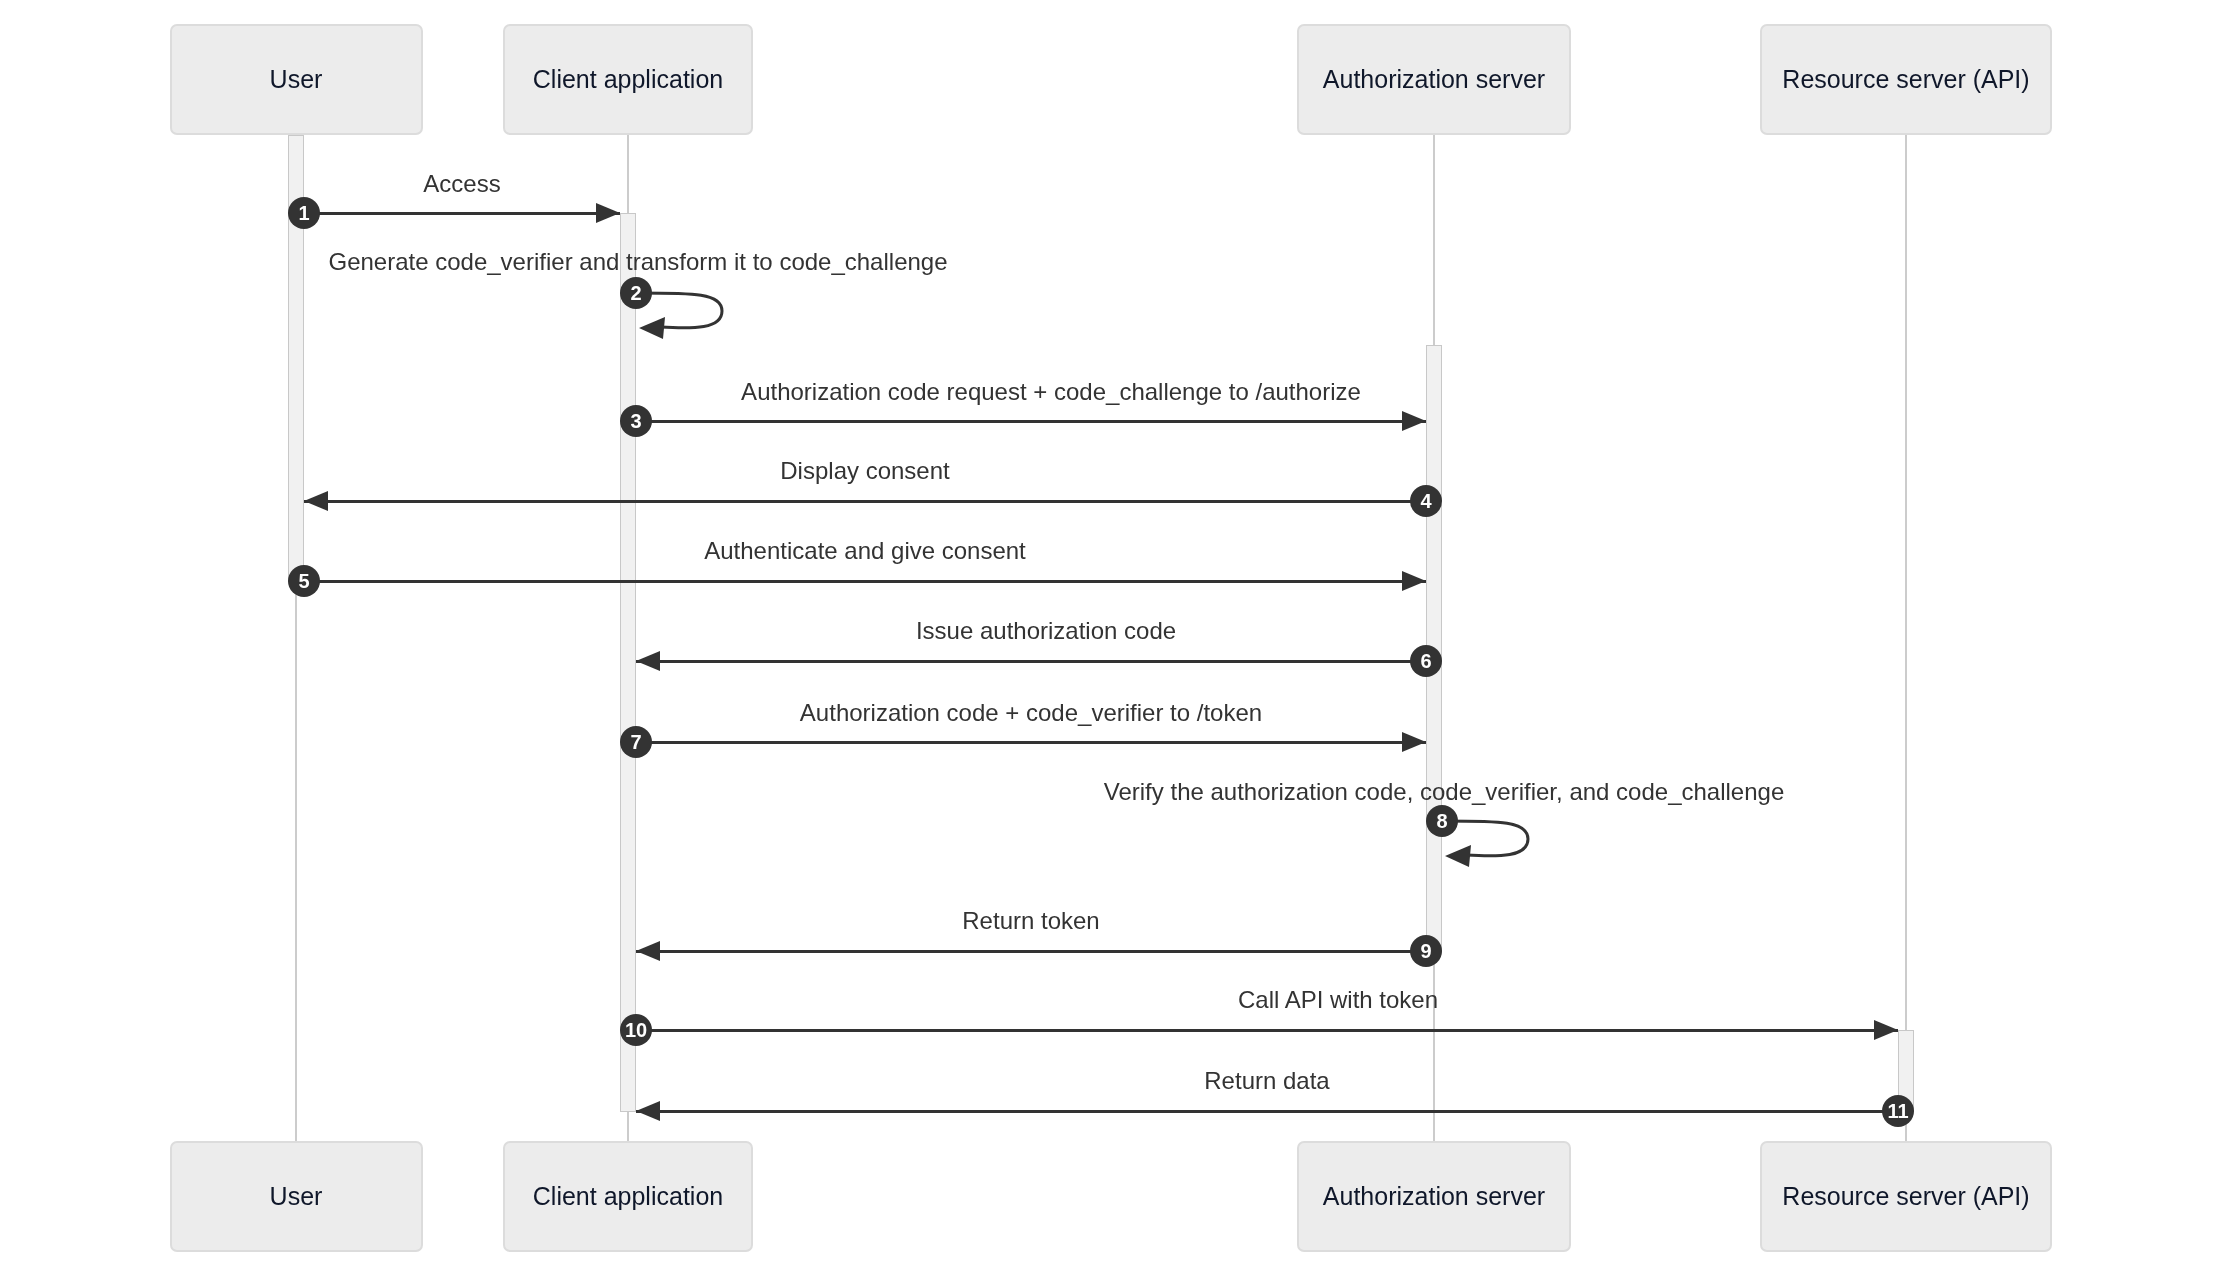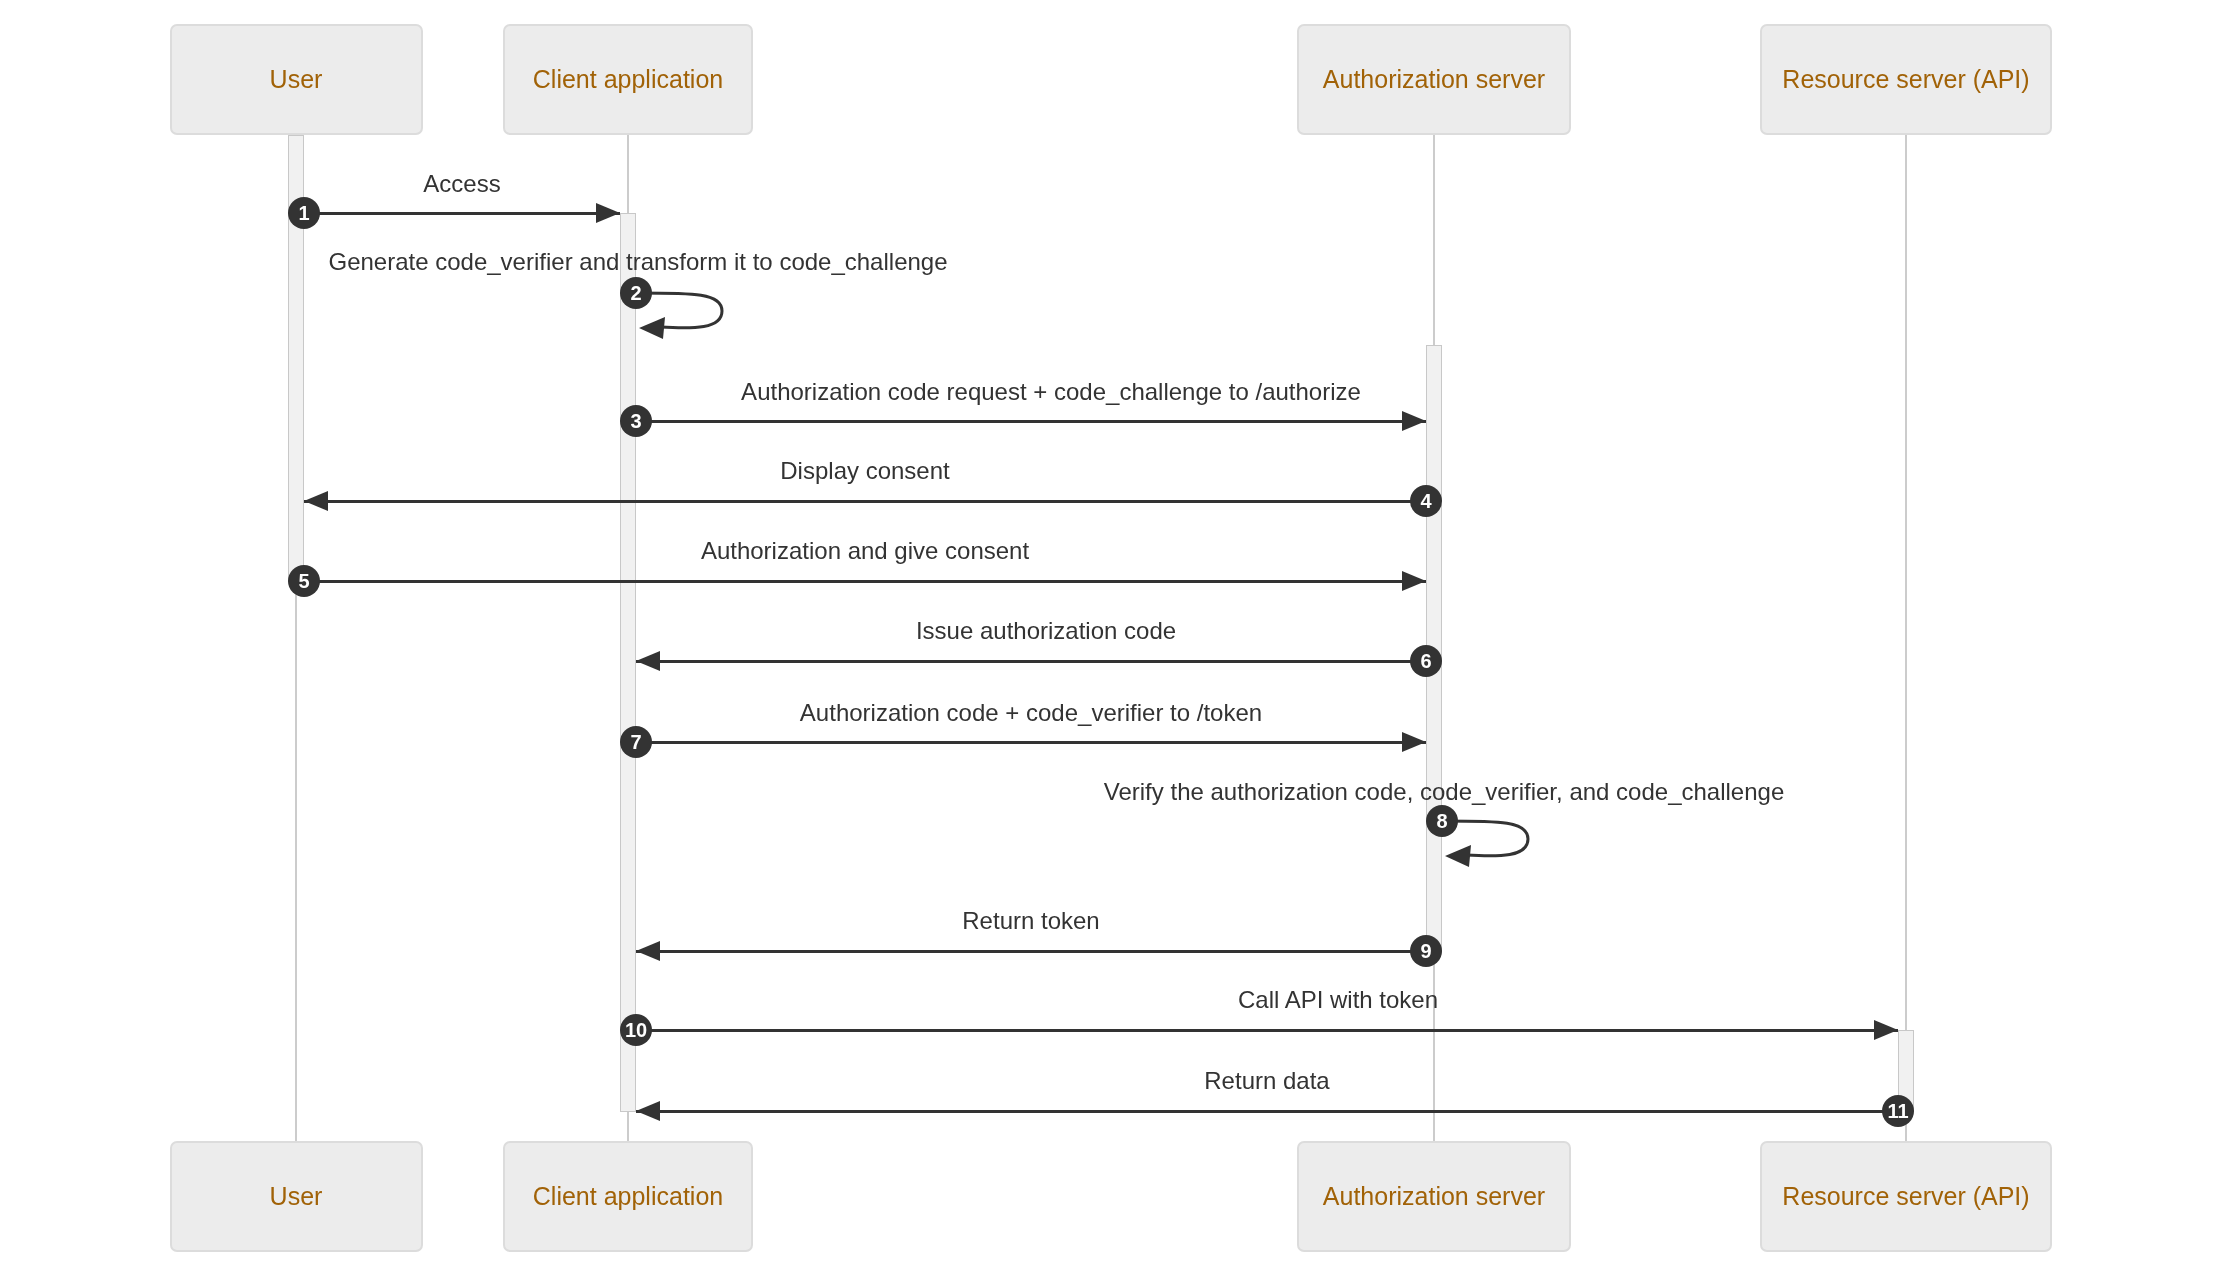--- a/index.html
+++ b/index.html
@@ -20,21 +20,21 @@
     box-sizing: border-box;
     background: #ececec;
     border: 2px solid #dcdcdc;
     border-radius: 7px;
     display: flex;
     align-items: center;
     justify-content: center;
   }
   .actor-label {
     font-size: 25px;
-    color: #a16207;
+    color: #0f172a;
     white-space: nowrap;
   }
   .lifeline {
     position: absolute;
     width: 2px;
     background: #cccccc;
   }
   .activation {
     position: absolute;
     box-sizing: border-box;
@@ -132,21 +132,21 @@
     <div class="arrow-line" style="left: 636px; top: 419.5px; width: 790px;"></div>
     <div class="arrow-head right" style="top: 411px; left: 1402px;"></div>
     <div class="msg-label" style="left: 1031px; top: 392px; margin-left: 20px;">Authorization code request + code_challenge to /authorize</div>
     <div class="badge" style="left: 636px; top: 421px;">3</div>
     <div class="arrow-line" style="left: 304px; top: 499.5px; width: 1122px;"></div>
     <div class="arrow-head left" style="top: 491px; left: 304px;"></div>
     <div class="msg-label" style="left: 865px; top: 471px;">Display consent</div>
     <div class="badge" style="left: 1426px; top: 501px;">4</div>
     <div class="arrow-line" style="left: 304px; top: 579.5px; width: 1122px;"></div>
     <div class="arrow-head right" style="top: 571px; left: 1402px;"></div>
-    <div class="msg-label" style="left: 865px; top: 551px;">Authorization and give consent</div>
+    <div class="msg-label" style="left: 865px; top: 551px;">Authenticate and give consent</div>
     <div class="badge" style="left: 304px; top: 581px;">5</div>
     <div class="arrow-line" style="left: 636px; top: 659.5px; width: 790px;"></div>
     <div class="arrow-head left" style="top: 651px; left: 636px;"></div>
     <div class="msg-label" style="left: 1046px; top: 631px; text-align: center;">Issue authorization code</div>
     <div class="badge" style="left: 1426px; top: 661px;">6</div>
     <div class="arrow-line" style="left: 636px; top: 740.5px; width: 790px;"></div>
     <div class="arrow-head right" style="top: 732px; left: 1402px;"></div>
     <div class="msg-label" style="left: 1031px; top: 713px;">Authorization code + code_verifier to /token</div>
     <div class="badge" style="left: 636px; top: 742px;">7</div>
     <svg class="self-loop" width="100" height="62" style="left: 1442px; top: 809px;">

